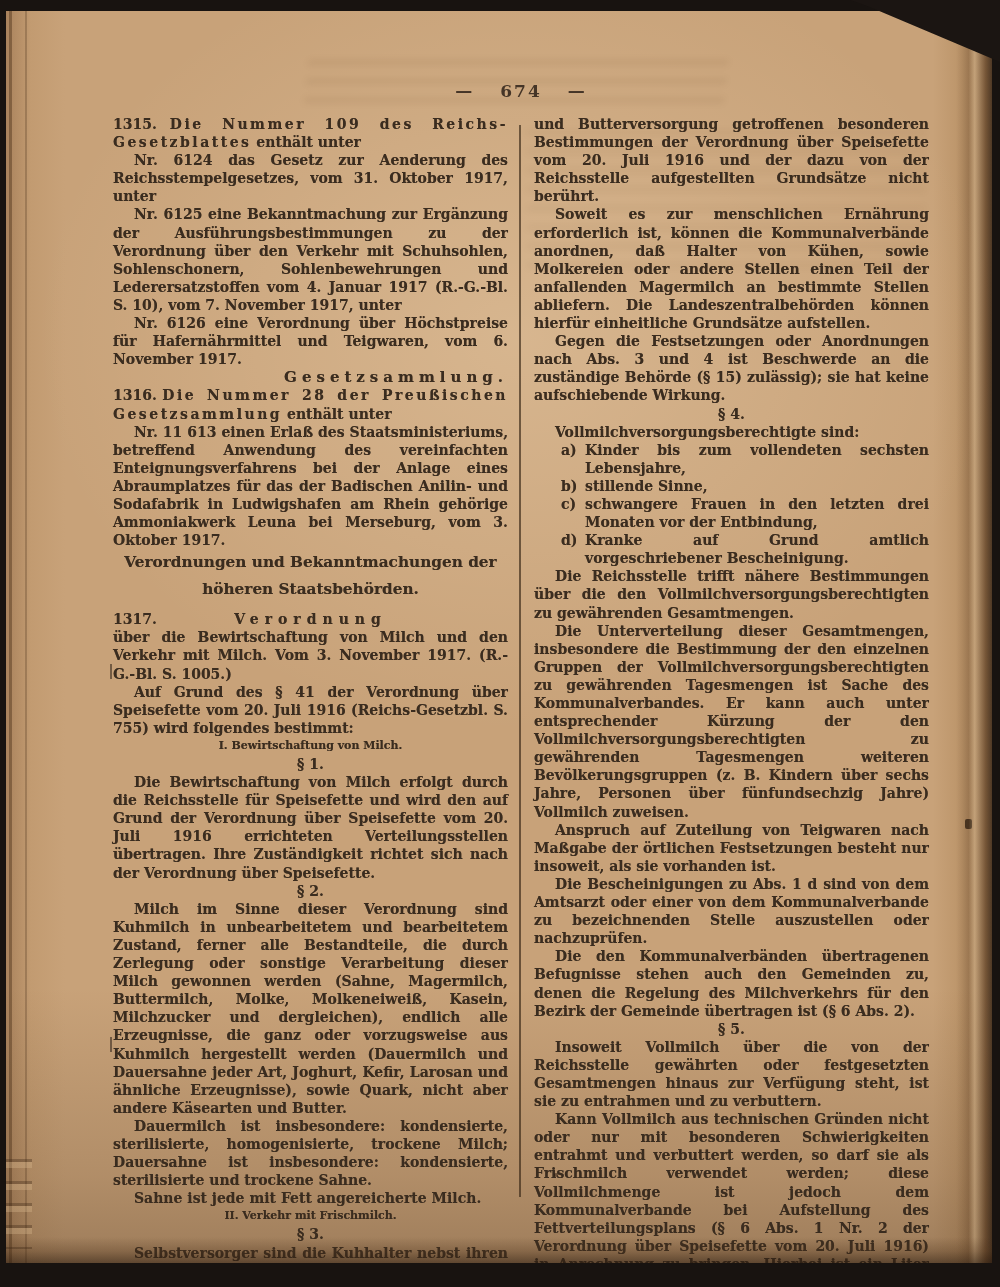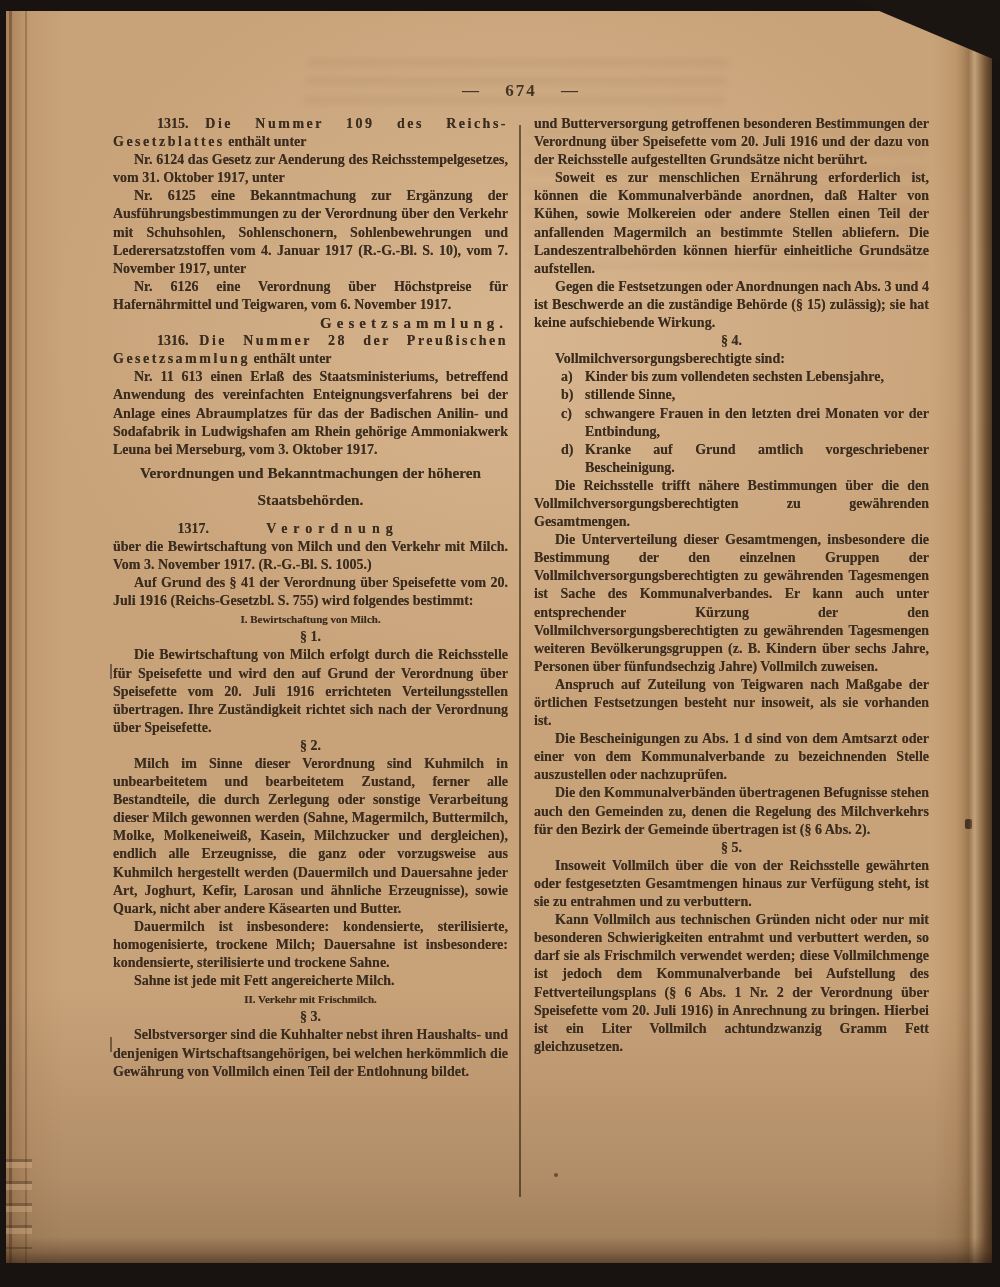--- a/index.html
+++ b/index.html
@@ -14,21 +14,20 @@
     background:#1b1512;clip-path:polygon(0 0,100% 0,100% 100%,12% 10%);
     z-index:5;
   }
   .page{
     position:absolute;left:6px;top:11px;width:986px;height:1252px;overflow:hidden;
     background:
       radial-gradient(ellipse 70% 45% at 52% 26%, rgba(255,233,200,0.28), rgba(255,233,200,0) 70%),
       linear-gradient(180deg, rgba(0,0,0,0) 78%, rgba(74,48,26,0.18) 93%, rgba(60,38,20,0.3) 100%),
       linear-gradient(90deg, #a9825c 0%, #c29b71 2.5%, #c8a279 6%, #c8a279 94%, #bb9469 97%, #96714c 100%),
       #c8a279;
-    font-family: Liberation Serif, serif;
   }
   
   .crease-a{position:absolute;left:3px;top:0;bottom:0;width:3px;background:rgba(77,50,27,0.45);}
   .crease-b{position:absolute;left:19px;top:0;bottom:0;width:2px;background:rgba(77,50,27,0.28);}
   .fold-right{position:absolute;right:0;top:0;bottom:0;width:36px;
     background:linear-gradient(90deg, rgba(0,0,0,0), rgba(86,56,30,0.25) 35%, rgba(238,212,172,0.35) 52%, rgba(70,44,23,0.45) 82%, rgba(30,19,11,0.6) 100%);}
   .fold-bottom{position:absolute;left:0;right:0;bottom:0;height:26px;
     background:linear-gradient(180deg, rgba(0,0,0,0), rgba(74,48,26,0.3) 55%, rgba(43,27,14,0.55) 100%);}
   .edge-bl{position:absolute;left:0;bottom:14px;width:26px;height:90px;
     background:repeating-linear-gradient(180deg, rgba(60,38,20,0.35) 0 3px, rgba(216,184,142,0.35) 3px 9px, rgba(0,0,0,0) 9px 22px);}
@@ -51,27 +50,27 @@
   .col-divider{position:absolute;left:406px;top:10px;height:1072px;width:2px;background:rgba(56,38,22,0.65);}
   .col{
     width:395px;font-size:14px;line-height:18.1px;text-align:justify;
     color:#3a2c1f;font-weight:bold;
     -webkit-hyphens:auto;hyphens:auto;
     text-shadow:0 0 0.5px rgba(58,44,31,0.55);
   }
   .col p{margin:0;}
   .ind{text-indent:21px;}
   .entry{text-indent:0;margin-top:0;}
-  .enum{font-weight:bold;margin-left:44px;}
+  .enum{font-weight:bold;}
   .sperr{letter-spacing:2.5px;word-spacing:3px;}
   .h-center{text-align:center;text-indent:0;font-weight:bold;}
   .h-gesetz{letter-spacing:5px;word-spacing:4px;font-size:15px;margin:7px 0 3px;text-align:right;}
   .h-section-big{font-size:15.3px;line-height:27px;margin:8px 0 3px;}
   .entry-row{display:flex;margin-top:7px;align-items:baseline;text-indent:0;}
-  .entry-row .enum{width:52px;flex:0 0 auto;text-align:right;}
+  .entry-row .enum{width:52px;flex:0 0 auto;text-align:left;}
   .entry-row .entry-title{flex:1;text-align:center;letter-spacing:6px;word-spacing:4px;padding-right:52px;}
   .subtitle{text-indent:0;font-weight:bold;margin:1px 0 2px;}
   .h-roman{margin:5px 0 1px;font-size:11px;}
   .par-mark{text-align:center;text-indent:0;margin:3px 0 1px;}
   .list{padding-left:27px;}
   .list-item{display:flex;text-indent:0;}
   .li-label{flex:0 0 24px;}
   .li-text{flex:1;text-align:justify;}
 </style>
 </head>

